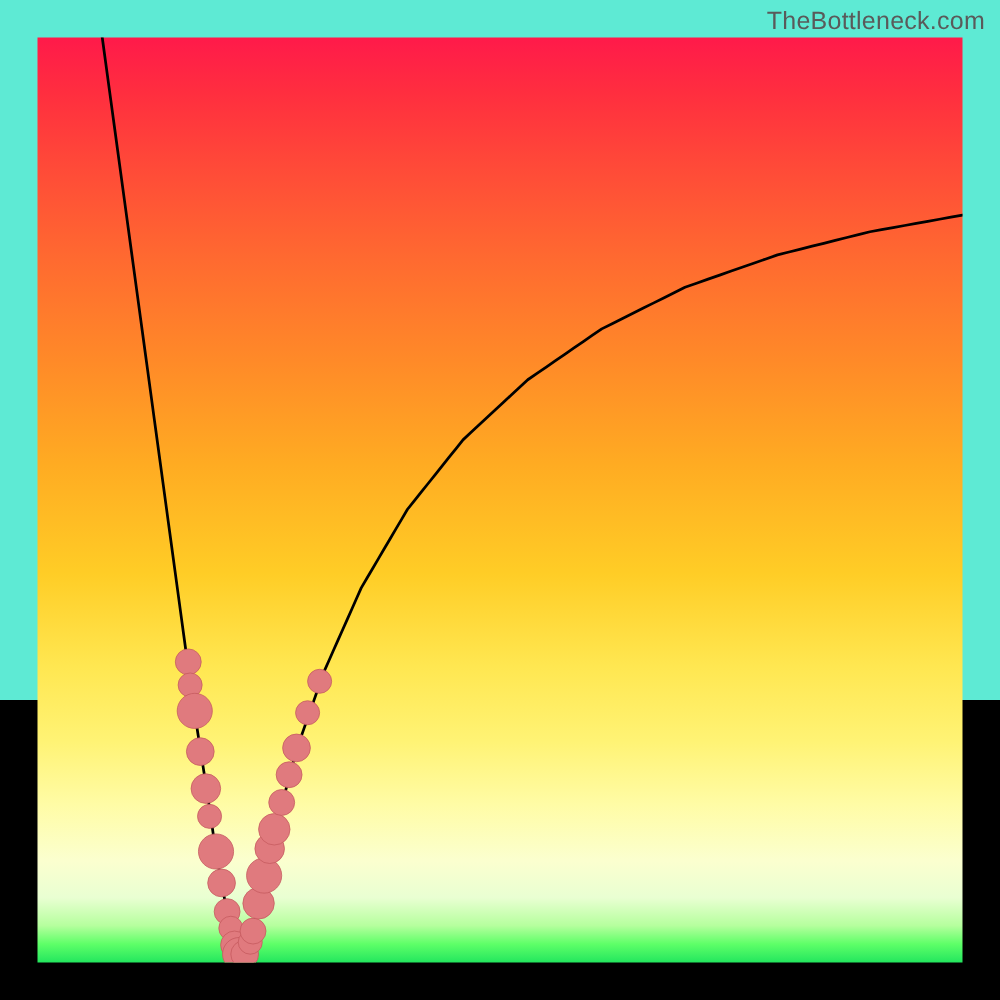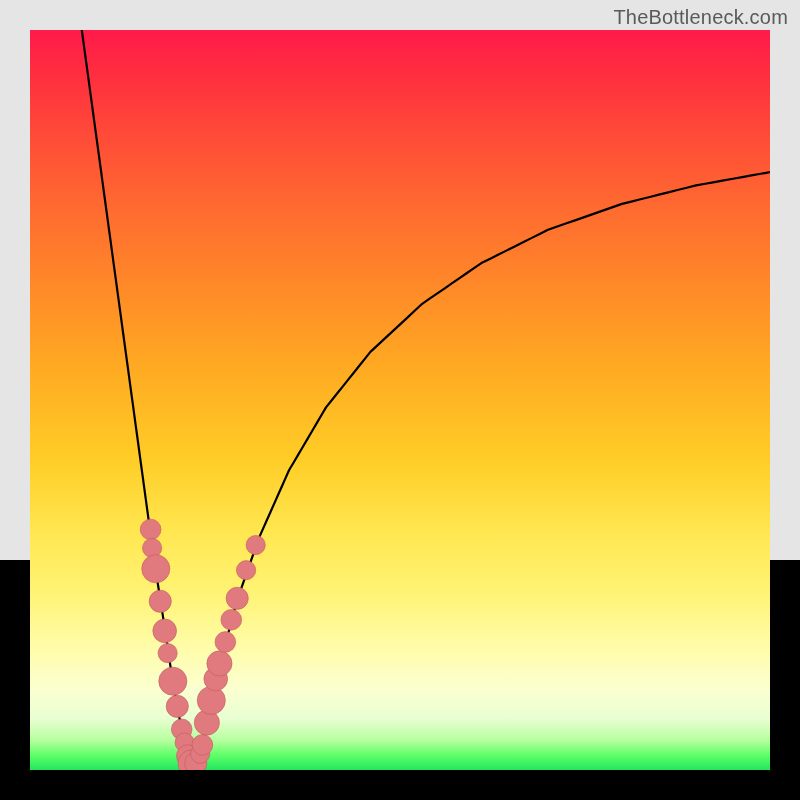--- a/index.html
+++ b/index.html
@@ -8,21 +8,21 @@
     width: 800px;
     height: 800px;
     overflow: hidden;
     background: #000;
     font-family: Arial, Helvetica, sans-serif;
   }
   .frame {
     position: relative;
     width: 800px;
     height: 560px;
-    background: #e5e5e5;
+    background: #5eead4;
   }
   .plot-area {
     position: absolute;
     left: 30px;
     top: 30px;
     width: 740px;
     height: 740px;
     
     background: linear-gradient(
       to bottom,

